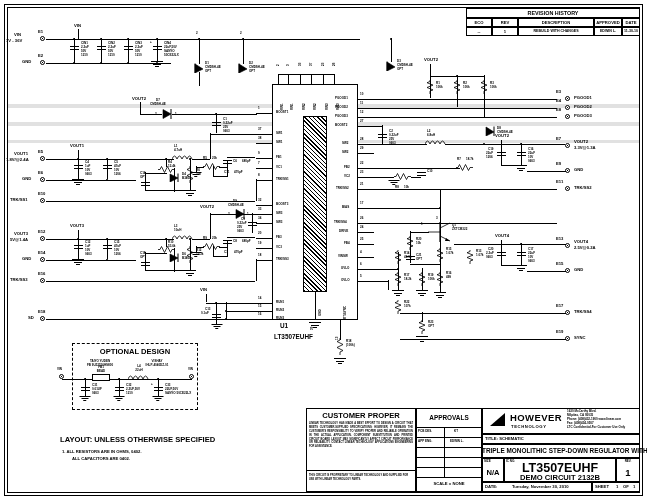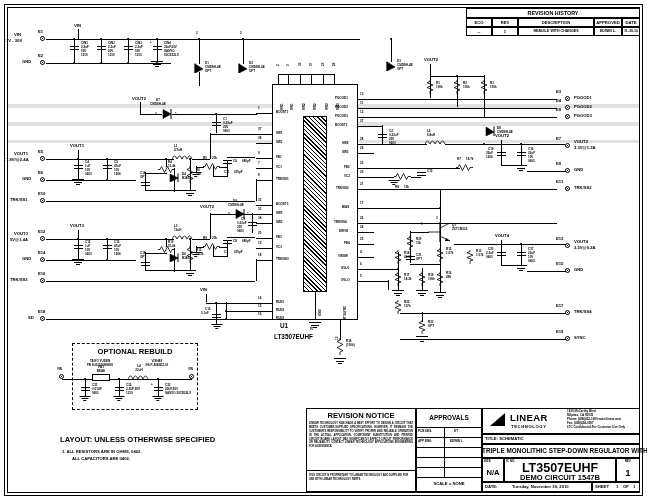--- a/index.html
+++ b/index.html
@@ -866,21 +866,21 @@
   <div class="ln h" style="left:417px;top:172px;width:9px;"></div>
   <div class="ln h" style="left:417px;top:175px;width:9px;"></div>
   <div class="tx t3 b" style="left:427px;top:170px;">C10</div>
   <div class="gnd" style="left:388px;top:180px;width:11px;height:6px;">
     <i style="top:0;width:11px;"></i>
       <i style="top:2px;width:7px;"></i>
       <i style="top:4px;width:3.5px;"></i>
   </div>
 
   <div class="dash" style="left:72px;top:343px;width:126px;height:67px;"></div>
-  <div class="tx t7 b ctr" style="left:72px;top:348px;width:126px;">OPTIONAL REBUILD</div>
+  <div class="tx t7 b ctr" style="left:72px;top:348px;width:126px;">OPTIONAL DESIGN</div>
   <div class="tx t3 b ctr" style="left:75px;top:360px;width:50px;">TAIYO YUDEN</div>
   <div class="tx t3 b ctr" style="left:75px;top:364px;width:50px;">FB 9UJ2516HS800</div>
   <div class="tx t3 b ctr" style="left:130px;top:360px;width:54px;">VISHAY</div>
   <div class="tx t3 b ctr" style="left:130px;top:364px;width:54px;">IHLP-4040DZ-01</div>
 
   <div class="tx t3 b" style="left:57px;top:368px;">VIN</div>
   <div class="termf" style="left:59px;top:374px;"></div>
   <div class="tx t3 b" style="left:188px;top:368px;">VIN</div>
   <div class="termf" style="left:189px;top:374px;"></div>
   <div class="ln h" style="left:62px;top:378.5px;width:130px;"></div>
@@ -933,21 +933,21 @@
       <i style="top:4px;width:3.5px;"></i>
   </div>
 
   <div class="tx t7 b" style="left:60px;top:436px;">LAYOUT:  UNLESS OTHERWISE SPECIFIED</div>
   <div class="tx t4 b" style="left:62px;top:450px;">1.  ALL RESISTORS ARE IN OHMS, 0402.</div>
   <div class="tx t4 b" style="left:72px;top:457px;">ALL CAPACITORS ARE 0402.</div>
 
   <div class="cell" style="left:306px;top:408px;width:334px;height:84px;"></div>
 
   <div class="cell" style="left:306px;top:408px;width:110px;height:84px;"></div>
-  <div class="tx t7 b ctr" style="left:306px;top:412px;width:110px;">REVISION NOTICE</div>
+  <div class="tx t7 b ctr" style="left:306px;top:412px;width:110px;">CUSTOMER PROPER</div>
   <div style="position:absolute;left:309px;top:422px;width:104px;font-size:2.6px;line-height:1.5;font-weight:bold;color:#000;text-align:justify;font-family:'Liberation Sans',sans-serif;">LINEAR TECHNOLOGY HAS MADE A BEST EFFORT TO DESIGN A CIRCUIT THAT MEETS CUSTOMER-SUPPLIED SPECIFICATIONS; HOWEVER, IT REMAINS THE CUSTOMER'S RESPONSIBILITY TO VERIFY PROPER AND RELIABLE OPERATION IN THE ACTUAL APPLICATION.  COMPONENT SUBSTITUTION AND PRINTED CIRCUIT BOARD LAYOUT MAY SIGNIFICANTLY AFFECT CIRCUIT PERFORMANCE OR RELIABILITY.  CONTACT LINEAR TECHNOLOGY APPLICATIONS ENGINEERING FOR ASSISTANCE.</div>
   <div class="ln h" style="left:306px;top:470px;width:110px;"></div>
   <div style="position:absolute;left:309px;top:474px;width:104px;font-size:2.6px;line-height:1.5;font-weight:bold;color:#000;font-family:'Liberation Sans',sans-serif;">THIS CIRCUIT IS PROPRIETARY TO LINEAR TECHNOLOGY AND SUPPLIED FOR USE WITH LINEAR TECHNOLOGY PARTS.</div>
 
   <div class="cell" style="left:416px;top:408px;width:66px;height:84px;"></div>
   <div class="tx t6 b ctr" style="left:416px;top:415px;width:66px;">APPROVALS</div>
   <div class="ln h" style="left:416px;top:427px;width:66px;"></div>
   <div class="ln h" style="left:416px;top:437px;width:66px;"></div>
   <div class="ln h" style="left:416px;top:447px;width:66px;"></div>
   <div class="ln h" style="left:416px;top:457px;width:66px;"></div>
@@ -957,41 +957,41 @@
   <div class="tx t3 b" style="left:454px;top:430px;">KT</div>
   <div class="tx t3 b" style="left:418px;top:440px;">APP ENG.</div>
   <div class="tx t3 b" style="left:450px;top:440px;">EDWIN L.</div>
   <div class="ln h" style="left:416px;top:477px;width:66px;"></div>
   <div class="tx t4 b ctr" style="left:416px;top:482px;width:66px;">SCALE = NONE</div>
 
   <div class="cell" style="left:482px;top:408px;width:158px;height:26px;"></div>
   <svg style="position:absolute;left:489px;top:412px;" width="22" height="17">
     <path d="M1,14 L16,1 L16,14 Z" fill="#000"></path>
   </svg>
-  <div class="tx t9 b" style="left:510px;top:413px;letter-spacing:0.4px;">LINEAR</div>
+  <div class="tx t9 b" style="left:510px;top:413px;letter-spacing:0.4px;">HOWEVER</div>
   <div class="tx t4 b" style="left:511px;top:425px;letter-spacing:0.6px;">TECHNOLOGY</div>
   <div class="tx t3 b" style="left:567px;top:410px;">1630 McCarthy Blvd.</div>
   <div class="tx t3 b" style="left:567px;top:414px;">Milpitas, CA 95035</div>
   <div class="tx t3 b" style="left:567px;top:418px;">Phone: (408)432-1900      www.linear.com</div>
   <div class="tx t3 b" style="left:567px;top:422px;">Fax: (408)434-0507</div>
   <div class="tx t3 b" style="left:567px;top:426px;">LTC Confidential-For Customer Use Only</div>
 
   <div class="cell" style="left:482px;top:434px;width:158px;height:10px;"></div>
   <div class="tx t4 b" style="left:485px;top:437px;">TITLE:  SCHEMATIC</div>
   <div class="cell" style="left:482px;top:444px;width:158px;height:14px;"></div>
   <div class="tx t6 b ctr" style="left:482px;top:448px;width:158px;">TRIPLE MONOLITHIC STEP-DOWN REGULATOR WITH LDO</div>
 
   <div class="cell" style="left:482px;top:458px;width:22px;height:24px;"></div>
   <div class="tx t3 b" style="left:484px;top:460px;">SIZE</div>
   <div class="tx t7 b ctr" style="left:482px;top:469px;width:22px;">N/A</div>
 
   <div class="cell" style="left:504px;top:458px;width:112px;height:24px;"></div>
   <div class="tx t3 b" style="left:506px;top:460px;">IC NO.</div>
   <div class="tx t12 b ctr" style="left:504px;top:462px;width:112px;">LT3507EUHF</div>
-  <div class="tx t7 b ctr" style="left:504px;top:474px;width:112px;">DEMO CIRCUIT 1547B</div>
+  <div class="tx t7 b ctr" style="left:504px;top:474px;width:112px;">DEMO CIRCUIT 2132B</div>
 
   <div class="cell" style="left:616px;top:458px;width:24px;height:24px;"></div>
   <div class="tx t3 b ctr" style="left:616px;top:460px;width:24px;">REV.</div>
   <div class="tx t9 b ctr" style="left:616px;top:468px;width:24px;">1</div>
 
   <div class="cell" style="left:482px;top:482px;width:110px;height:10px;"></div>
   <div class="tx t4 b" style="left:485px;top:485px;">DATE:</div>
   <div class="tx t4 b" style="left:512px;top:485px;">Tuesday, November 30, 2010</div>
   <div class="cell" style="left:592px;top:482px;width:48px;height:10px;"></div>
   <div class="tx t4 b" style="left:595px;top:485px;">SHEET</div>

